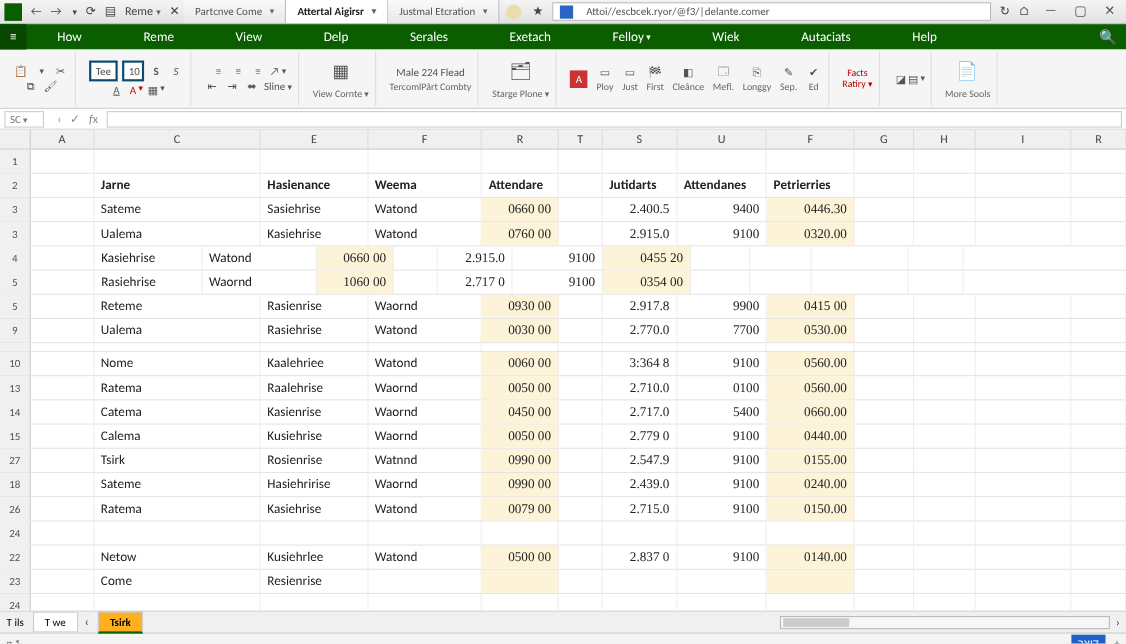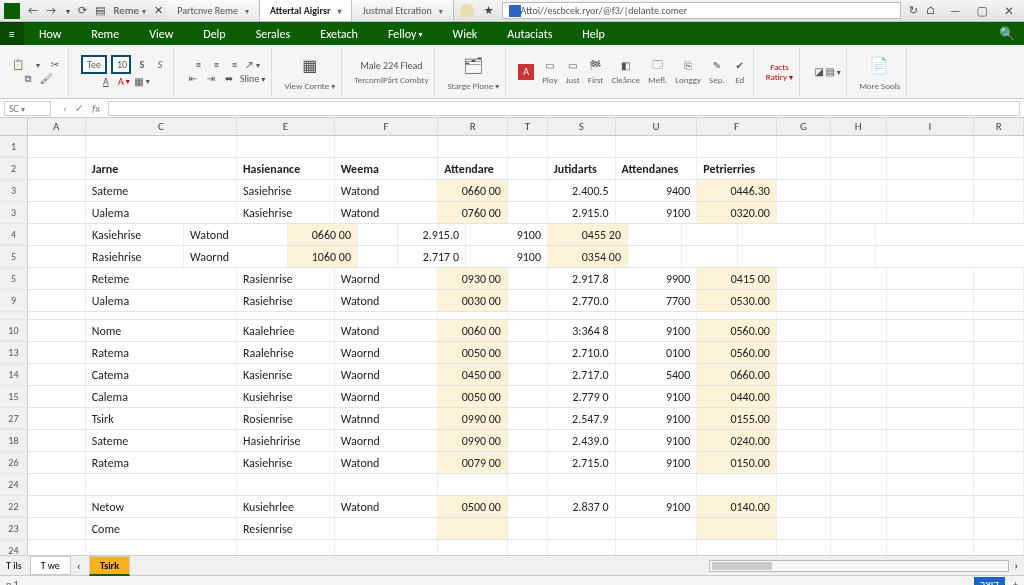--- a/index.html
+++ b/index.html
@@ -4,60 +4,60 @@
 <style>
   * { box-sizing: border-box; margin: 0; padding: 0; font-family: "Segoe UI", Calibri, Arial, sans-serif; }
   html, body { width: 1024px; height: 585px; overflow: hidden; background: #e8e8e8; }
 
   
   .titlebar { height: 22px; background: linear-gradient(#f4f4f4,#e2e2e2); display: flex; align-items: center; font-size: 10px; color: #555; border-bottom: 1px solid #bbb; }
   .titlebar .app-icon { width: 16px; height: 16px; background: #0a5e00; margin: 0 4px; display:inline-block; }
   .titlebar .nav-ico { padding: 0 4px; font-size: 11px; color:#444; }
   .titlebar .tab { padding: 2px 10px; border-right: 1px solid #c0c0c0; background:linear-gradient(#fafafa,#e8e8e8); height:100%; display:flex; align-items:center; gap:4px;}
   .titlebar .tab.active { background:#fff; font-weight:600; color:#222;}
-  .titlebar .address { flex:1; padding:1px 6px; margin:0 4px; background:#fff; border:1px solid #bbb; font-size:10px; display:flex; align-items:center; gap:0;}
+  .titlebar .address { flex:1; padding:1px 6px; margin:0 4px; background:#fff; border:1px solid #bbb; font-size:10px; display:flex; align-items:center; gap:12px;}
   .titlebar .address .ie { width:12px;height:12px;background:#2a65c4; display:inline-block;}
   .titlebar .win-btns { display:flex; gap:4px; padding:0 4px; font-size:12px;}
   .titlebar .win-btns span { padding:0 6px; }
   .triangle::after { content:"▾"; font-size:8px; margin-left:3px; color:#666;}
 
   
   .ribbon-tabs { height: 23px; background:#0a5e00; display:flex; align-items:center; color:#fff; font-size:12px; }
   .ribbon-tabs .file-tab { width:24px; height:100%; background:#074700; display:flex; align-items:center; justify-content:center;}
-  .ribbon-tabs .tab { padding:0 15px; height:100%; display:flex; align-items:center; }
+  .ribbon-tabs .tab { padding:0 28px; height:100%; display:flex; align-items:center; }
   .ribbon-tabs .search { margin-left:auto; padding:0 8px; font-size:13px;}
 
   
   .ribbon { height: 54px; background:#f5f5f5; border-bottom:1px solid #ccc; display:flex; align-items:center; font-size:10px; color:#555; gap:6px; padding:2px 6px;}
   .ribbon .group { display:flex; flex-direction:column; align-items:center; padding:0 6px; border-right:1px solid #ddd; height:100%; justify-content:center;}
   .ribbon .group .row { display:flex; gap:4px; align-items:center;}
   .ribbon .group .label { font-size:9px; color:#666; margin-top:2px;}
   .ribbon .font-box { border:2px solid #0c4a6e; background:#fff; padding:1px 4px; font-size:10px;}
   .ribbon .ico { width:14px; height:14px; display:inline-flex; align-items:center; justify-content:center; font-size:10px; color:#555;}
   .ribbon .big-ico { width:26px; height:26px; display:flex; align-items:center; justify-content:center; font-size:16px;}
   .ribbon .facts { font-size:9px; color:#b00; line-height:1.1;}
 
   
   .formula-row { height: 19px; background:#fff; display:flex; align-items:center; border-bottom:1px solid #ccc; font-size:11px;}
-  .formula-row .namebox { width:47px; border:1px solid #ccc; padding:0 4px; margin:0 4px; font-size:10px; color:#777;}
+  .formula-row .namebox { width:36px; border:1px solid #ccc; padding:0 4px; margin:0 4px; font-size:10px; color:#777;}
   .formula-row .fx-ctrl { display:flex; gap:8px; padding:0 8px; color:#888; font-size:11px;}
   .formula-row .fx-input { flex:1; border:1px solid #ccc; height:15px; margin-right:4px; background:#fff;}
 
   
   .grid-wrap { position:relative; height: 437px; background:#fff; display:flex; flex-direction:column;}
   .col-headers { display:flex; height:18px; background:#f0f0f0; border-bottom:1px solid #ccc; font-size:11px; color:#444;}
   .col-headers .corner { width:28px; border-right:1px solid #ccc;}
   .col-headers .ch { border-right:1px solid #ddd; display:flex; align-items:center; justify-content:center;}
 
   .rows { flex:1; overflow:hidden;}
   .grid-row { display:flex; height:22px; border-bottom:1px solid #e4e4e4; font-size:12px; color:#222;}
   .grid-row.header-row .cell { font-weight:700;}
   .grid-row .rh { width:28px; background:#f0f0f0; border-right:1px solid #ccc; display:flex; align-items:center; justify-content:center; font-size:10px; color:#555;}
   .cell { border-right:1px solid #eee; padding:0 6px; display:flex; align-items:center; overflow:hidden; white-space:nowrap;}
-  .cell.num { justify-content:flex-end;}
+  .cell.num { justify-content:flex-end;font-family:Liberation Serif, serif;}
   .cell.hl { background:#fdf3d9;}
 
   
   .cA { width:58px;}
   .cC { width:152px;}
   .cE { width:98px;}
   .cF { width:104px;}
   .cR { width:70px;}
   .cT { width:40px;}
   .cS { width:68px;}
@@ -90,21 +90,21 @@
 <div class="titlebar">
   <span class="app-icon"></span>
   <span class="nav-ico">←</span>
   <span class="nav-ico">→</span>
   <span class="nav-ico chev"></span>
   <span class="nav-ico">⟳</span>
   <span class="nav-ico">▤</span>
   <span class="nav-ico triangle">Reme</span>
   <span class="nav-ico">✕</span>
 
-  <div class="tab triangle">Partcnve Reme</div>
+  <div class="tab triangle">Partcnve Come</div>
   <div class="tab active triangle">Attertal Aigirsr</div>
   <div class="tab triangle">Justmal Etcration</div>
 
   <span class="nav-ico" style="background:#e9dcae;width:14px;height:14px;border-radius:50%;margin:0 6px;"></span>
   <span class="nav-ico">★</span>
 
   <div class="address">
     <span class="ie"></span>
     <span>Attoi//escbcek.ryor/@f3/|delante.comer</span>
   </div>

